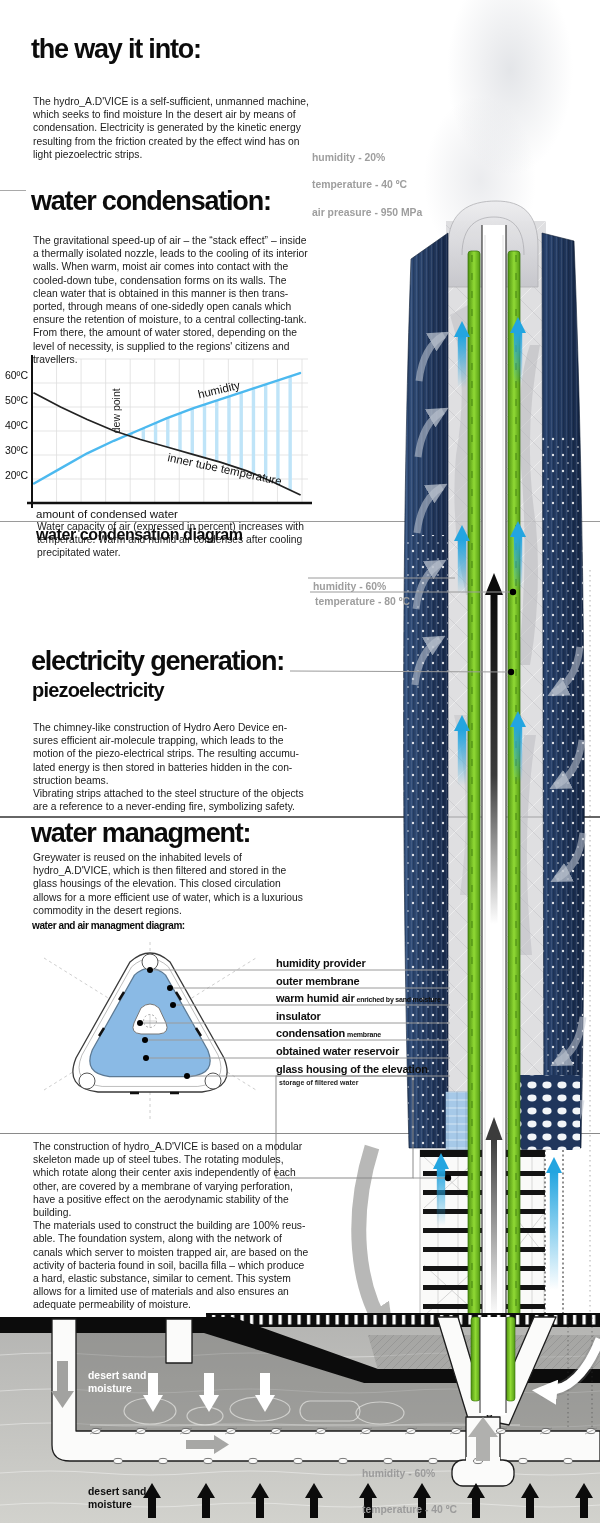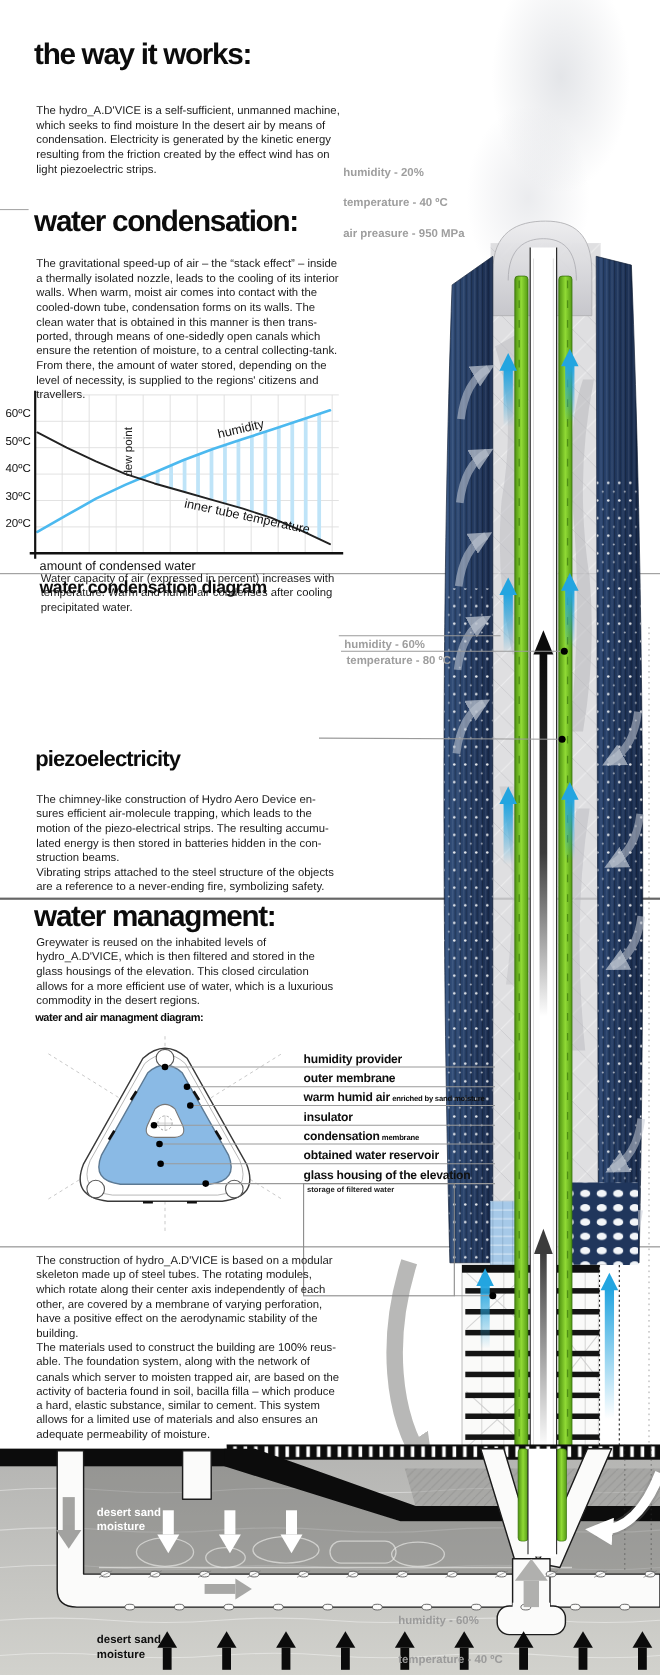--- a/index.html
+++ b/index.html
@@ -461,21 +461,21 @@
         <circle cx="170" cy="988" r="3"></circle>
       <circle cx="173" cy="1005" r="3"></circle>
         <circle cx="140" cy="1023" r="3"></circle>
       <circle cx="145" cy="1040" r="3"></circle>
         <circle cx="146" cy="1058" r="3"></circle>
       <circle cx="187" cy="1076" r="3"></circle>
         <circle cx="448" cy="1178" r="3.2"></circle>
     </g>
   </svg>
 
-  <div class="h1" style="left:31px;top:34px;">the way it works:</div>
+  <div class="h1" style="left:31px;top:34px;">the way it into:</div>
   <div class="body-text" style="left:33px;top:95px;">The hydro_A.D'VICE is a self-sufficient, unmanned machine,
 which seeks to find moisture In the desert air by means of
 condensation. Electricity is generated by the kinetic energy
 resulting from the friction created by the effect wind has on
 light piezoelectric strips.</div>
 
   <div class="env" style="left:312px;top:137px;">
     <div>humidity - 20%</div>
     <div>temperature - 40 ºC</div>
     <div>air preasure - 950 MPa</div>
@@ -494,20 +494,21 @@
 travellers.</div>
 
   <div class="h3" style="left:36px;top:526px;">water condensation diagram</div>
   <div class="body-text" style="left:37px;top:520px;">Water capacity of air (expressed in percent) increases with
 temperature. Warm and humid air condenses after cooling
 precipitated water.</div>
 
   <div class="env" style="left:313px;top:580px;">humidity - 60%</div>
   <div class="env" style="left:315px;top:595px;">temperature - 80 ºC</div>
 
+  <div class="h1" style="left:31px;top:646px;">electricity generation:</div>
   <div class="h2" style="left:32px;top:679px;">piezoelectricity</div>
   <div class="body-text" style="left:33px;top:721px;">The chimney-like construction of Hydro Aero Device en-
 sures efficient air-molecule trapping, which leads to the
 motion of the piezo-electrical strips. The resulting accumu-
 lated energy is then stored in batteries hidden in the con-
 struction beams.
 Vibrating strips attached to the steel structure of the objects
 are a reference to a never-ending fire, symbolizing safety.</div>
 
   <div class="h1" style="left:31px;top:818px;">water managment:</div>

